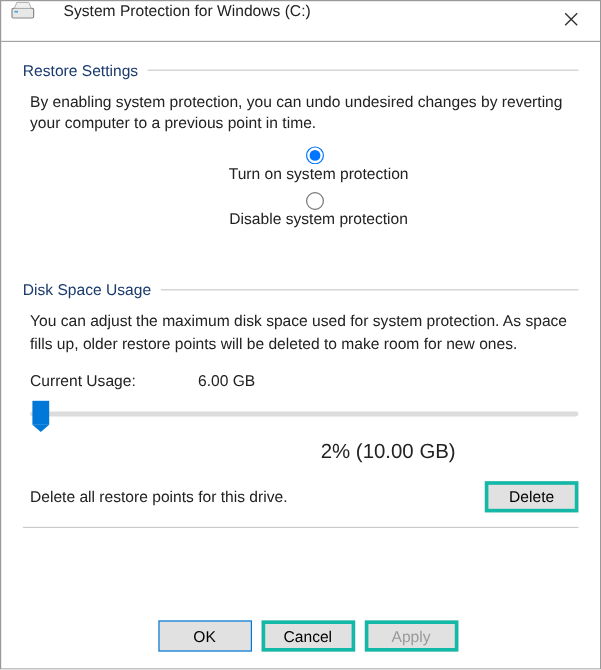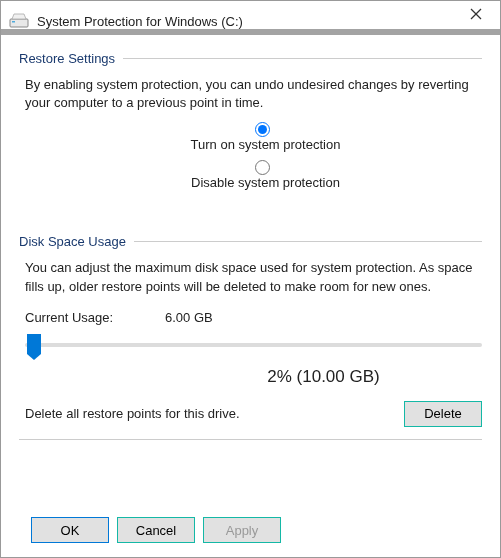--- a/index.html
+++ b/index.html
@@ -13,23 +13,24 @@
       width: 501px;
       height: 558px;
       border: 1px solid #999;
       background: #fff;
       display: flex;
       flex-direction: column;
     }
     .titlebar {
       height: 34px;
       display: flex;
-      align-items: flex-end;
+      align-items: flex-start;
       padding: 0 4px 0 8px;
-      border-bottom: 6px solid #a3a3a3;
+      border-bottom: 1px solid #a3a3a3;
+      gap: 16px;
     }
     .title-icon {
       width: 22px;
       height: 16px;
       margin-right: 6px;
     }
     .title-text {
       flex: 1;
       font-size: 13px;
     }
@@ -148,37 +149,37 @@
       justify-content: space-between;
       margin: 6px 0 12px 6px;
     }
     .delete-row .txt {
       flex: 1;
     }
     .btn {
       min-width: 78px;
       height: 26px;
       background: #e1e1e1;
-      border: 1px solid #14b8a6;
+      border: 3px solid #14b8a6;
       font-family: inherit;
       font-size: 13px;
       cursor: pointer;
       padding: 0 12px;
     }
     .btn:disabled {
       color: #999;
       cursor: default;
     }
     .footer-sep {
       border-top: 1px solid #ccc;
       margin: 4px 0 0 0;
     }
     .footer {
       display: flex;
-      justify-content: flex-start;
+      justify-content: center;
       padding: 12px 18px 14px 30px;
       gap: 8px;
     }
     .btn.primary {
       border: 1.5px solid #0078d7;
       background: #e1e1e1;
     }
   </style>
 </head>
 <body>

